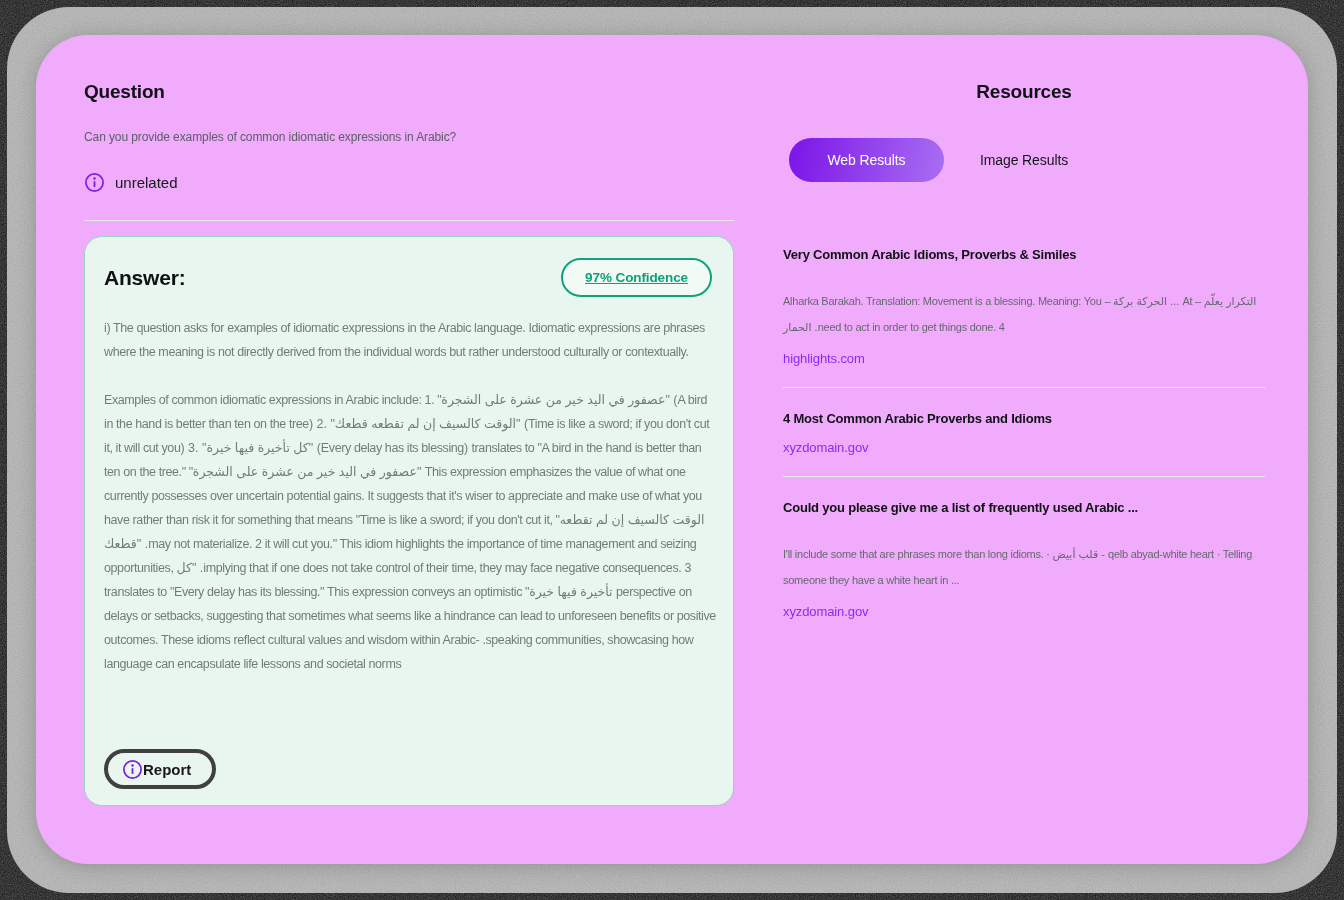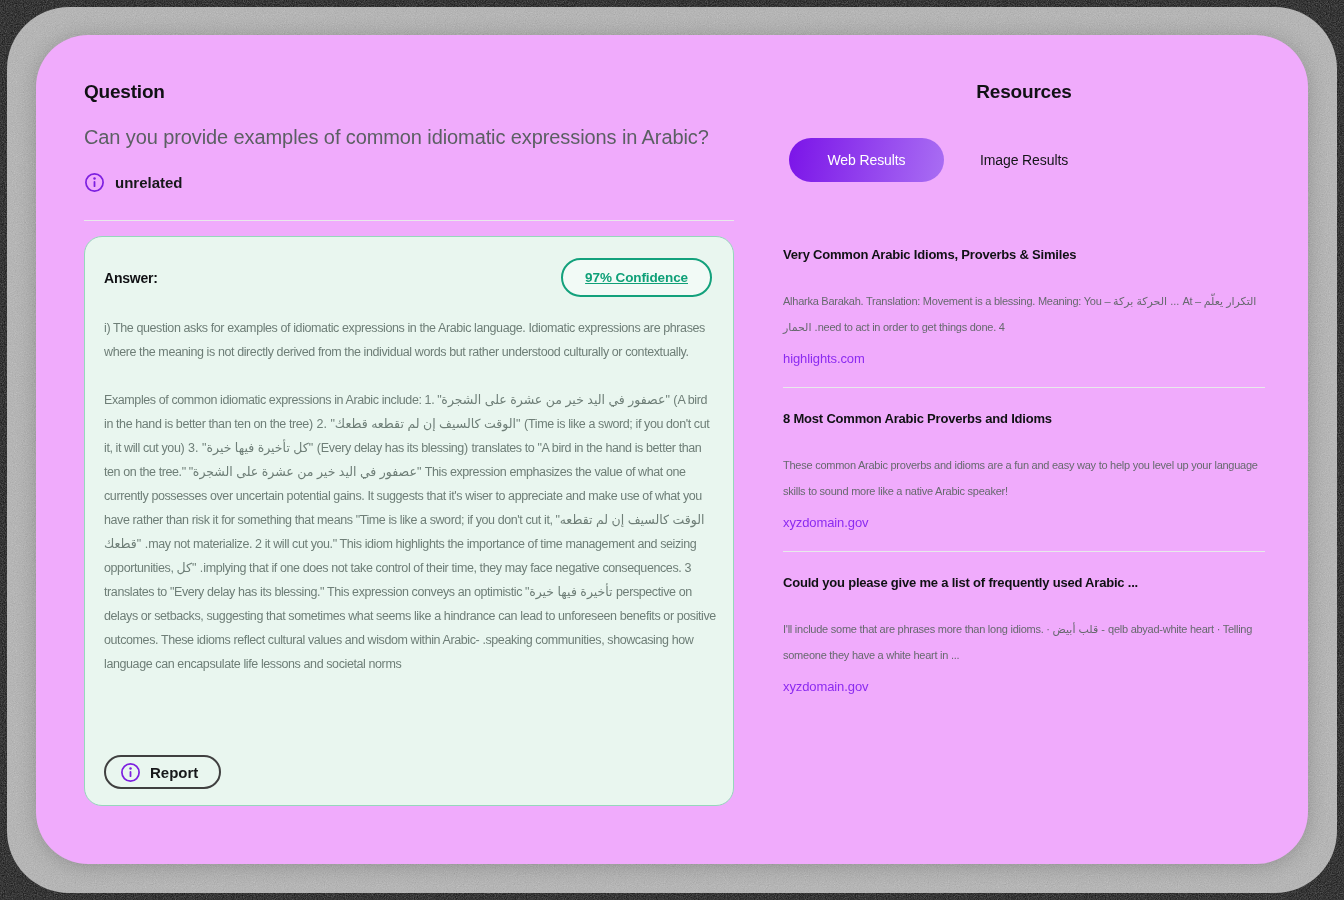--- a/index.html
+++ b/index.html
@@ -11,45 +11,45 @@
   }
   .bg-svg{position:absolute;inset:0;z-index:0;}
   .canvas{
     position:absolute;left:36px;top:35px;width:1272px;height:829px;
     background:#f0abfc;border-radius:52px;z-index:2;
     box-shadow:0 2px 20px rgba(0,0,0,0.20);
   }
   
   .qpanel{position:absolute;left:48px;top:46px;width:650px;}
   .panel-title{font-size:19px;font-weight:600;color:#101114;letter-spacing:-0.2px;line-height:22px;}
-  .question-text{margin-top:24px;font-size:20px;color:#5b5f63;letter-spacing:-0.1px;line-height:20px;}
+  .question-text{margin-top:24px;font-size:12px;color:#5b5f63;letter-spacing:-0.1px;line-height:20px;}
   .tag-row{margin-top:25px;display:flex;align-items:center;gap:10px;}
-  .tag-label{font-size:15px;font-weight:700;color:#17181a;text-align:right;}
+  .tag-label{font-size:15px;font-weight:400;color:#17181a;text-align:right;}
   .hdivider{margin-top:27px;height:1px;background:#e8e9ea;}
   .answer-card{
     margin-top:15px;height:570px;box-sizing:border-box;position:relative;
     background:#e9f6ef;border:1.5px solid #96d6bc;border-radius:18px;
   }
   .card-head{display:flex;align-items:center;justify-content:space-between;padding:21px 21px 0 19px;}
-  .answer-heading{font-size:14px;font-weight:700;color:#101114;letter-spacing:-0.2px;}
+  .answer-heading{font-size:21px;font-weight:700;color:#101114;letter-spacing:-0.2px;}
   .confidence-badge{
     height:39px;box-sizing:border-box;display:flex;align-items:center;padding:0 22px;
     border:2px solid #13a17c;border-radius:20px;background:#f2faf6;
     color:#0fa078;font-size:13.5px;font-weight:600;letter-spacing:-0.1px;text-decoration:underline;
   }
   .answer-body{
     margin:19px 17px 0 19px;width:613px;
     font-size:12.5px;line-height:24px;color:#6e7e77;letter-spacing:-0.4px;
   }
   .answer-body p{margin:0;}
   .answer-body p + p{margin-top:24px;}
   .report-btn{
-    position:absolute;left:19px;bottom:16px;height:34px;box-sizing:border-box;
-    display:flex;align-items:center;gap:9px;padding:0 21px 0 14px;
-    background:transparent;border:2px solid #404040;border-radius:21px;
+    position:absolute;left:19px;bottom:16px;height:40px;box-sizing:border-box;
+    display:flex;align-items:center;padding:0 21px 0 14px;
+    background:transparent;border:4px solid #404040;border-radius:21px;
     font-family:inherit;font-size:15px;font-weight:600;color:#17181a;cursor:pointer;
   }
   
   .rpanel{position:absolute;left:747px;top:46px;width:482px;}
   .rpanel .panel-title{text-align:center;}
   .tabs{position:relative;margin-top:35px;height:44px;}
   .tab-pill{
     position:absolute;left:6px;top:0;width:155px;height:44px;border:none;cursor:pointer;
     border-radius:22px;background:linear-gradient(100deg,#7b14e8 0%,#a96ef3 100%);
     color:#ffffff;font-family:inherit;font-size:14px;font-weight:500;letter-spacing:-0.1px;
@@ -137,22 +137,21 @@
 
       <div class="result">
         <div class="result-title">Very Common Arabic Idioms, Proverbs &amp; Similes</div>
         <div class="result-snippet">Alharka Barakah. Translation: Movement is a blessing. Meaning: You – الحركة بركة ... At – التكرار يعلّم الحمار .need to act in order to get things done. 4</div>
         <div class="result-link">highlights.com</div>
       </div>
 
       <div class="rdivider"></div>
 
       <div class="result">
-        <div class="result-title">8 Most Common Arabic Proverbs and Idioms</div>
-        <div class="result-snippet">These common Arabic proverbs and idioms are a fun and easy way to help you level up your language skills to sound more like a native Arabic speaker!</div>
+        <div class="result-title">4 Most Common Arabic Proverbs and Idioms</div>
         <div class="result-link">xyzdomain.gov</div>
       </div>
 
       <div class="rdivider"></div>
 
       <div class="result">
         <div class="result-title">Could you please give me a list of frequently used Arabic ...</div>
         <div class="result-snippet">I'll include some that are phrases more than long idioms. · قلب أبيض - qelb abyad-white heart · Telling someone they have a white heart in ...</div>
         <div class="result-link">xyzdomain.gov</div>
       </div>

